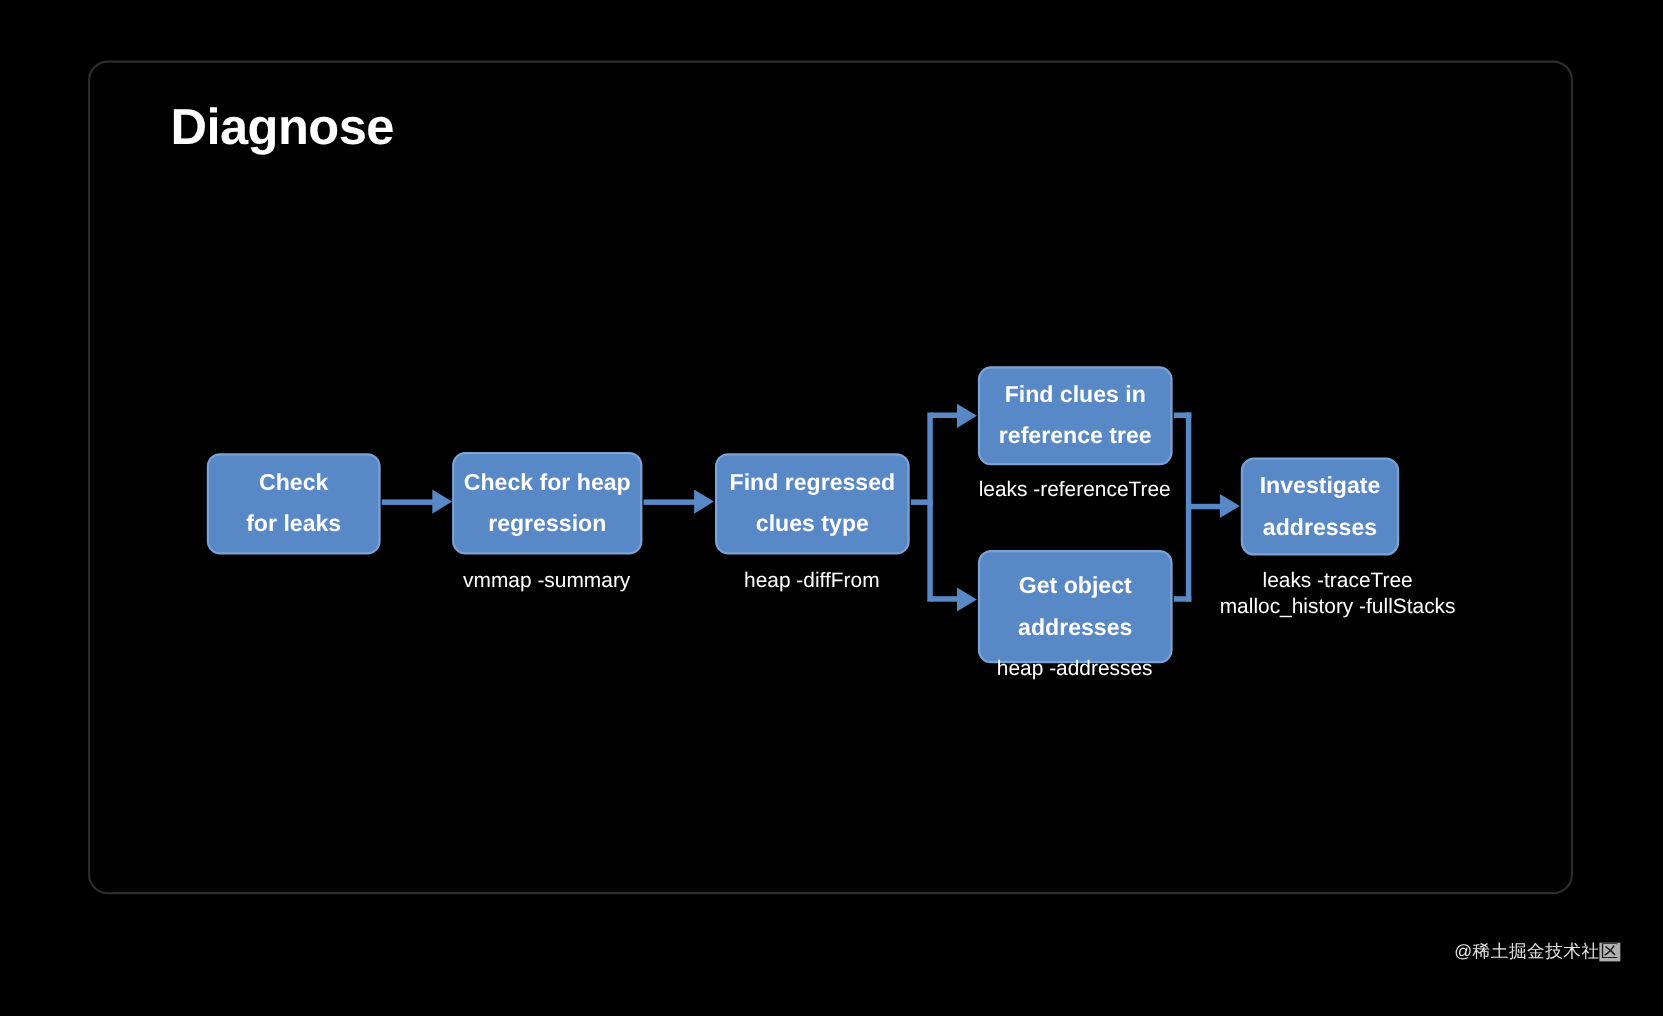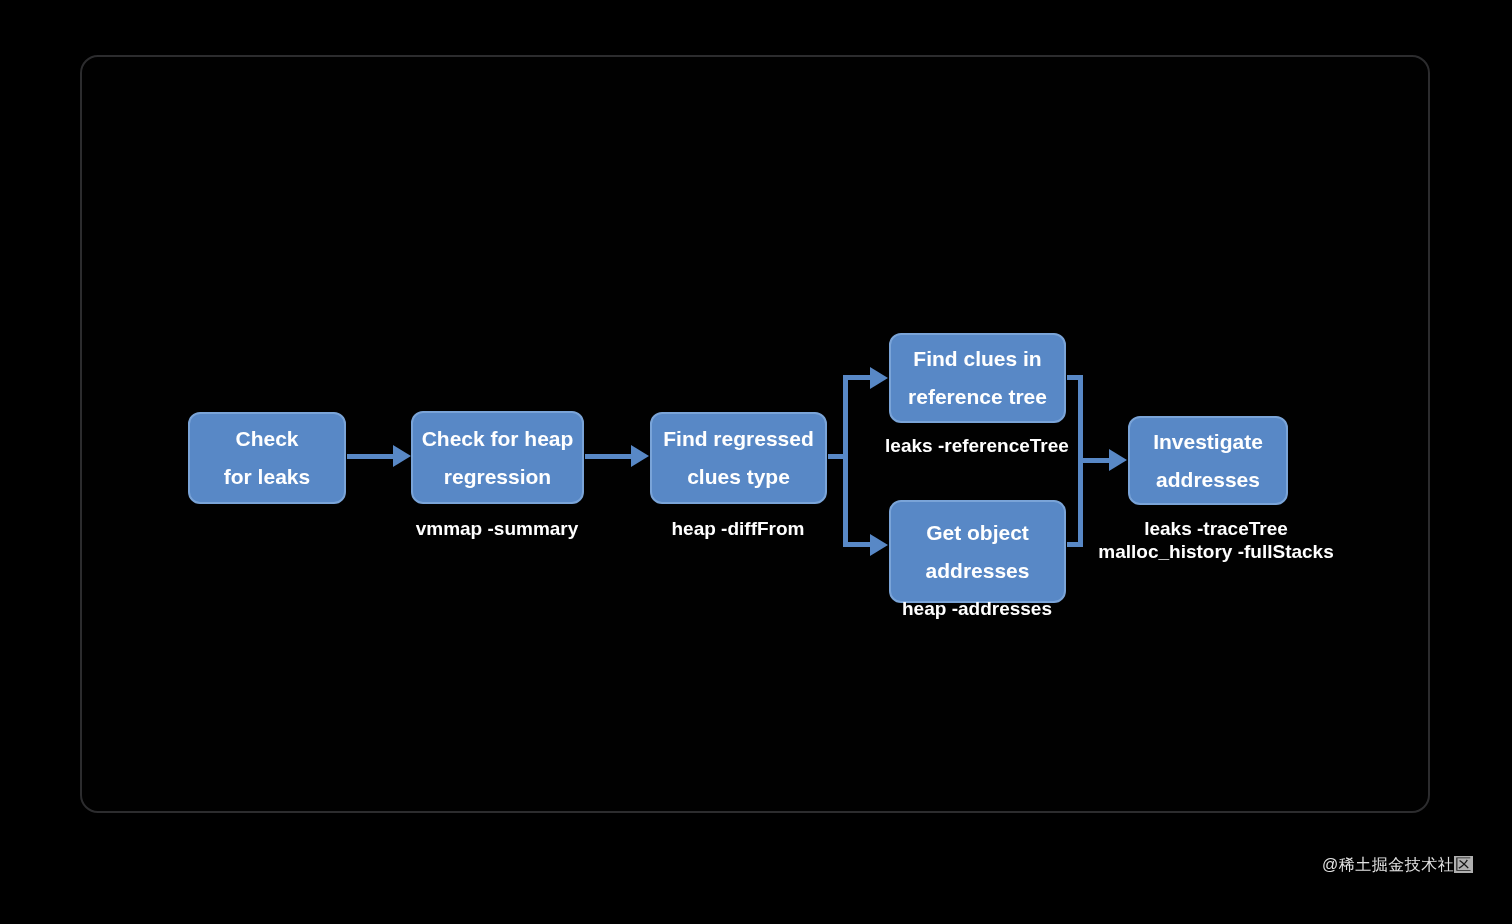--- a/index.html
+++ b/index.html
@@ -50,21 +50,21 @@
     font-weight: 700;
     line-height: 26px;
     gap: 12px;
   }
   .cmd {
     position: absolute;
     width: 280px;
     text-align: center;
     color: var(--text);
     font-size: 19px;
-    font-weight: 700;
+    font-weight: 400;
     line-height: 23px;
   }
   .shaft { position: absolute; height: 5px; background: var(--connector); }
   .vline { position: absolute; width: 5px; background: var(--connector); }
   .head {
     position: absolute;
     width: 0; height: 0;
     border-top: 11px solid transparent;
     border-bottom: 11px solid transparent;
     border-left: 18px solid var(--connector);
@@ -83,20 +83,21 @@
     padding: 0 1px;
   }
 </style>
 </head>
 <body>
 
 <div class="stage">
 
   <div class="slide"></div>
 
+  <div class="title">Diagnose</div>
 
   <div class="node" style="left:188px; top:412px; width:158px; height:92px">
     <span>Check</span>
     <span>for leaks</span>
   </div>
   <div class="node" style="left:411px; top:411px; width:173px; height:93px">
     <span>Check for heap</span>
     <span>regression</span>
   </div>
   <div class="node" style="left:650px; top:412px; width:177px; height:92px">
@@ -104,21 +105,21 @@
     <span>clues type</span>
   </div>
   <div class="node" style="left:889px; top:333px; width:177px; height:90px">
     <span>Find clues in</span>
     <span>reference tree</span>
   </div>
   <div class="node" style="left:889px; top:500px; width:177px; height:103px">
     <span>Get object</span>
     <span>addresses</span>
   </div>
-  <div class="node" style="left:1128px; top:416px; width:160px; height:89px">
+  <div class="node" style="left:1128px; top:416px; width:144px; height:89px">
     <span>Investigate</span>
     <span>addresses</span>
   </div>
 
   <div class="cmd" style="left:357px; top:517px">vmmap -summary</div>
   <div class="cmd" style="left:598px; top:517px">heap -diffFrom</div>
   <div class="cmd" style="left:837px; top:434px">leaks -referenceTree</div>
   <div class="cmd" style="left:837px; top:597px">heap -addresses</div>
   <div class="cmd" style="left:1076px; top:517px">leaks -traceTree</div>
   <div class="cmd" style="left:1076px; top:540px">malloc_history -fullStacks</div>

